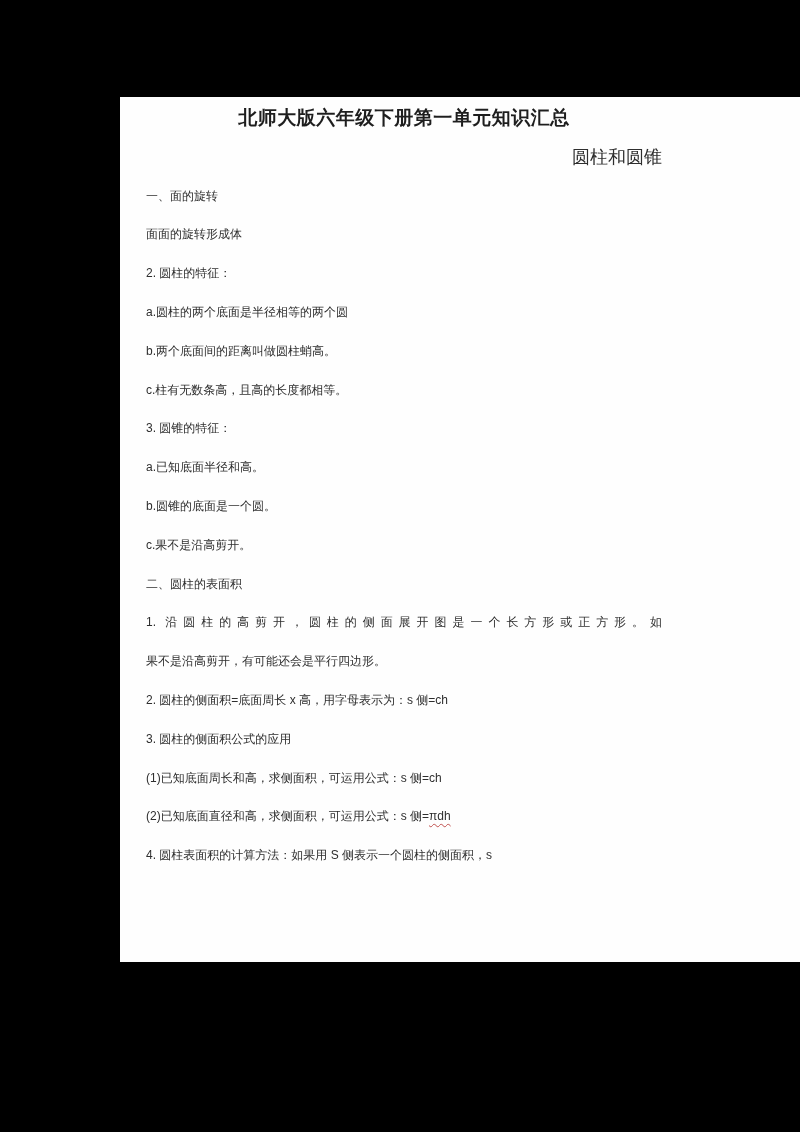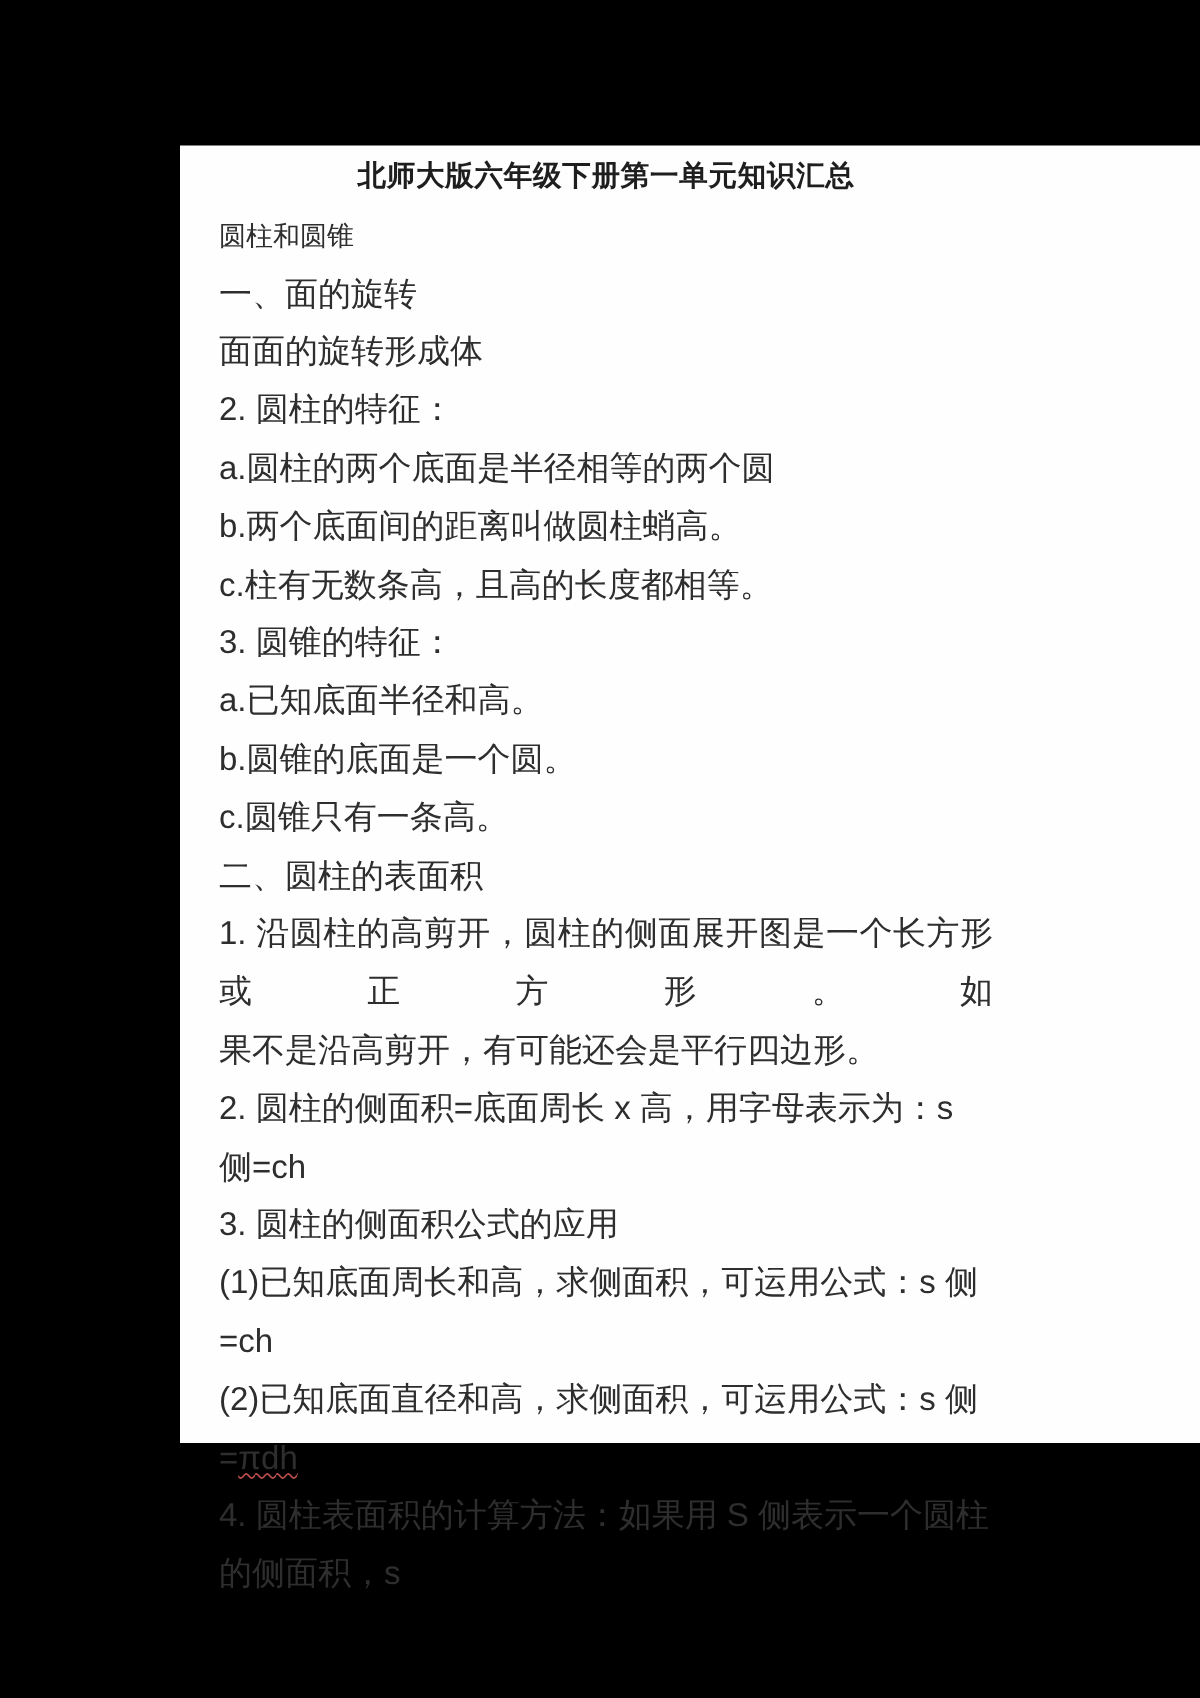--- a/index.html
+++ b/index.html
@@ -30,26 +30,26 @@
   }
   .doc-title {
     text-align: center;
     font-weight: bold;
     font-size: 19px;
     line-height: 38.8px;
     color: #1e1e1e;
     letter-spacing: 0.5px;
   }
   .doc-subtitle {
-    text-align: left;
+    text-align: right;
     font-size: 18px;
     line-height: 38.8px;
   }
   .doc-body .line {
-    font-size: 22px;
+    font-size: 12px;
     line-height: 38.8px;
     text-align: left;
     white-space: normal;
   }
   .doc-body .line.fill {
     text-align: justify;
     text-align-last: justify;
   }
   .wavy {
     text-decoration: underline;
@@ -69,21 +69,21 @@
     <div class="doc-body">
         <div class="line"><span>一、面的旋转</span></div>
         <div class="line"><span>面面的旋转形成体</span></div>
         <div class="line"><span>2. 圆柱的特征：</span></div>
         <div class="line"><span>a.圆柱的两个底面是半径相等的两个圆</span></div>
         <div class="line"><span>b.两个底面间的距离叫做圆柱蛸高。</span></div>
         <div class="line"><span>c.柱有无数条高，且高的长度都相等。</span></div>
         <div class="line"><span>3. 圆锥的特征：</span></div>
         <div class="line"><span>a.已知底面半径和高。</span></div>
         <div class="line"><span>b.圆锥的底面是一个圆。</span></div>
-        <div class="line"><span>c.圆锥只有一条高。</span></div>
+        <div class="line"><span>c.果不是沿高剪开。</span></div>
         <div class="line"><span>二、圆柱的表面积</span></div>
         <div class="line fill"><span>1. 沿圆柱的高剪开，圆柱的侧面展开图是一个长方形或正方形。如</span></div>
         <div class="line"><span>果不是沿高剪开，有可能还会是平行四边形。</span></div>
         <div class="line"><span>2. 圆柱的侧面积=底面周长 x 高，用字母表示为：s 侧=ch</span></div>
         <div class="line"><span>3. 圆柱的侧面积公式的应用</span></div>
         <div class="line"><span>(1)已知底面周长和高，求侧面积，可运用公式：s 侧=ch</span></div>
         <div class="line"><span>(2)已知底面直径和高，求侧面积，可运用公式：s 侧=</span><span class="wavy">πdh</span></div>
         <div class="line"><span>4. 圆柱表面积的计算方法：如果用 S 侧表示一个圆柱的侧面积，s</span></div>
       </div>
   </div>

